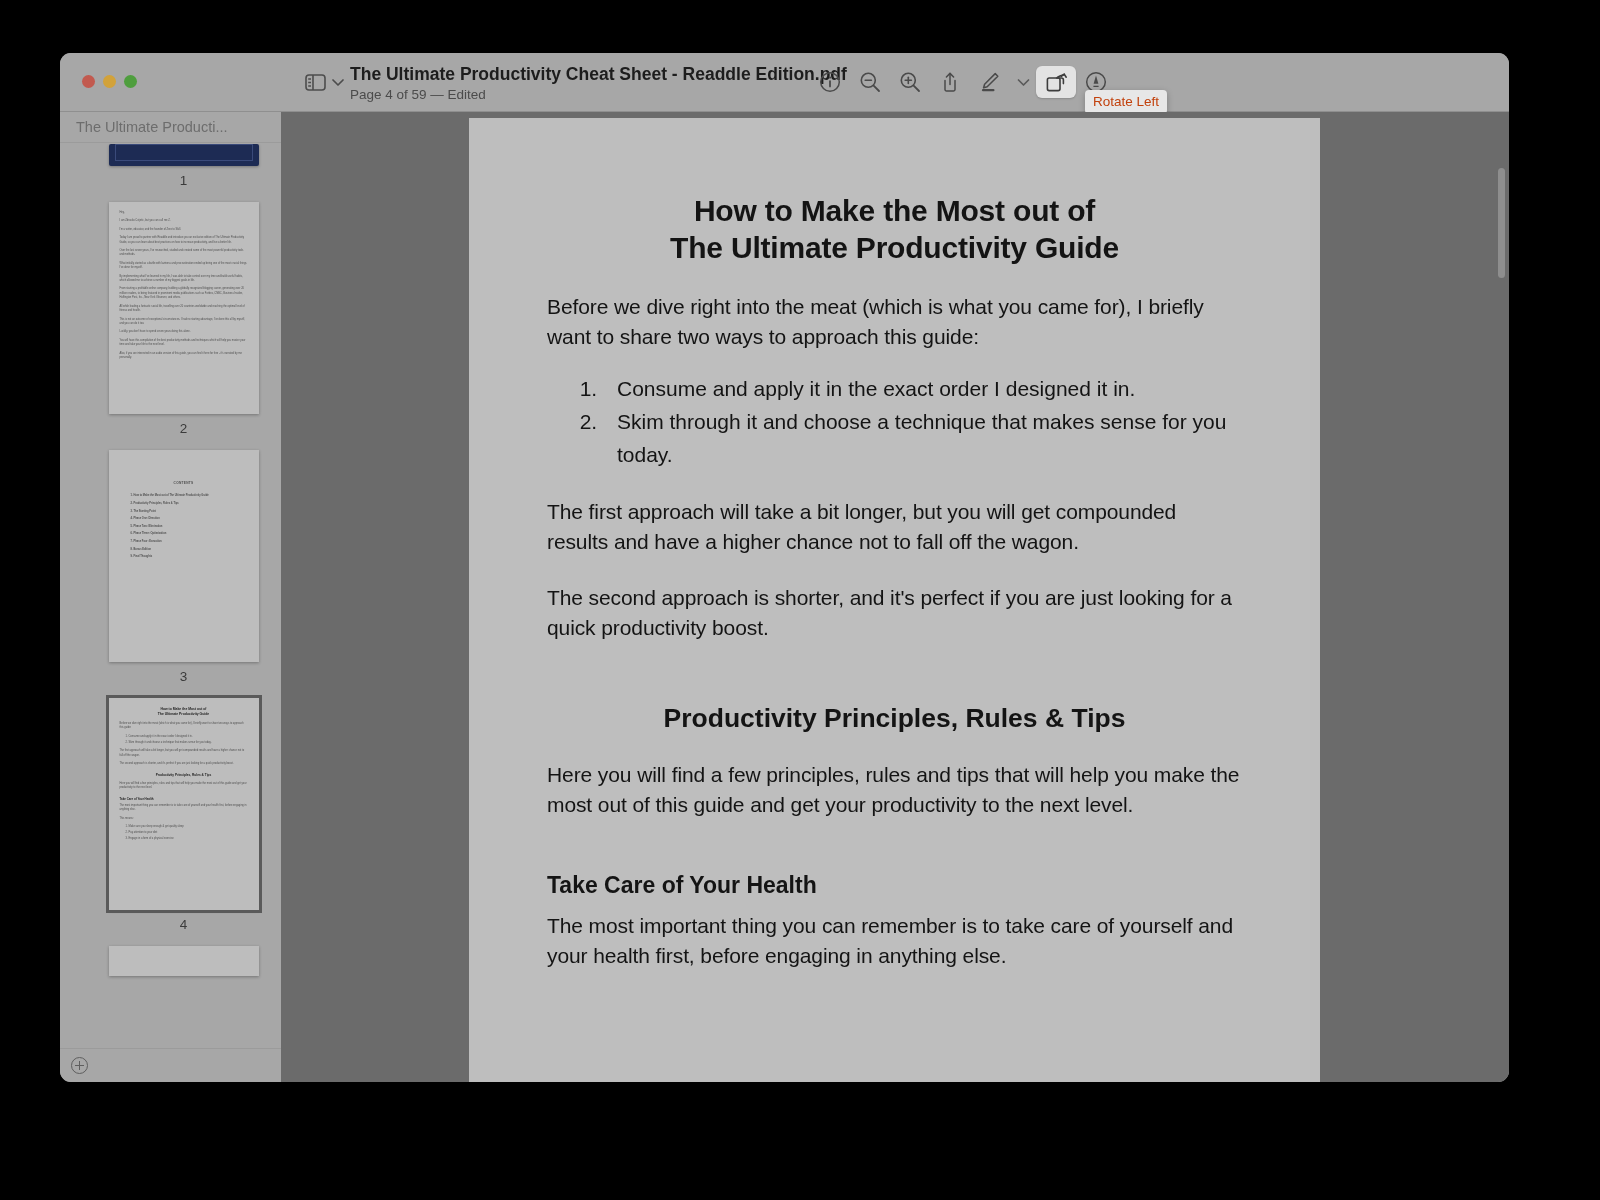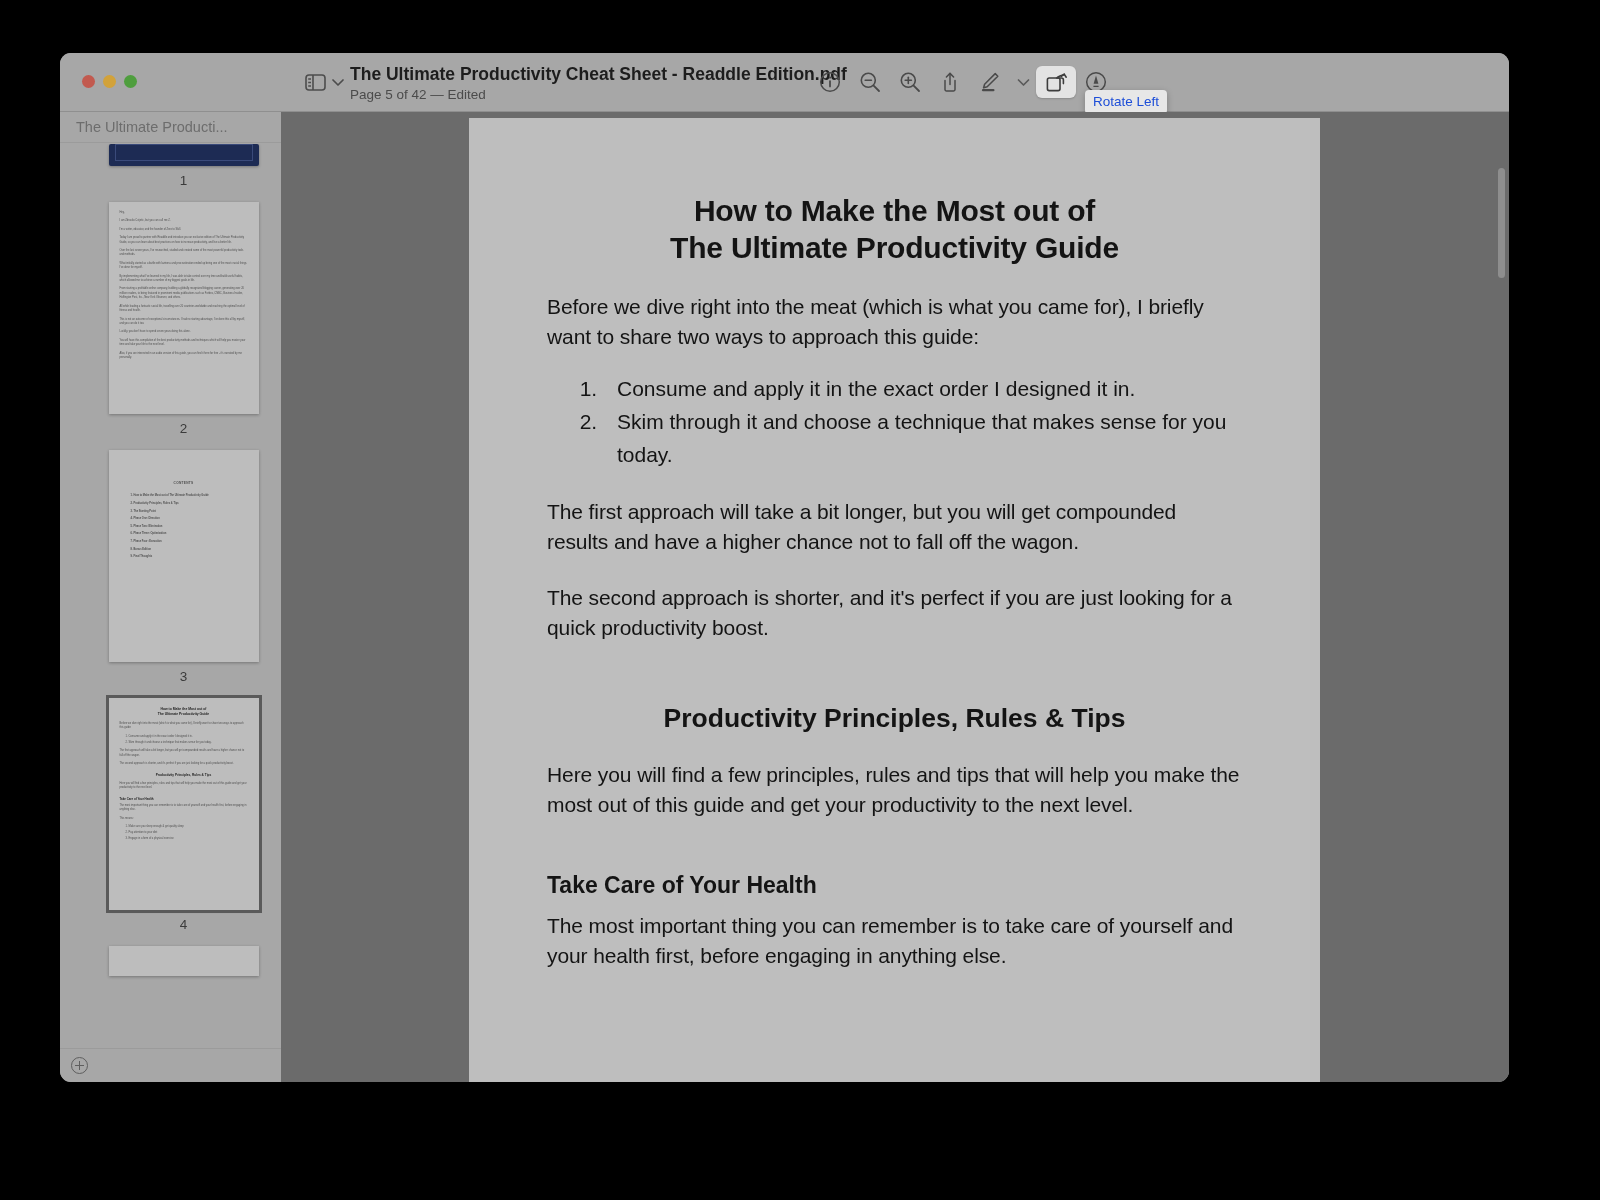--- a/index.html
+++ b/index.html
@@ -68,21 +68,21 @@
     width: 330px; height: 29px;
     background: #a2a2a2;
     border: 1px solid #959595;
     border-radius: 6px;
     display: flex; align-items: center; padding-left: 10px; gap: 4px;
   }
   .search-ph { font-size: 14.5px; color: #787878; margin-left: 6px; }
 
   .tooltip {
     position: absolute; left: 1025px; top: 37px;
-    background: #e7e7e7; color: #1d4ed8;
+    background: #e7e7e7; color: #c2410c;
     font-size: 13.5px; padding: 4px 8px 5px;
     border-radius: 4px; white-space: nowrap;
     box-shadow: 0 2px 6px rgba(0,0,0,.25);
   }
 
   
   .body-area { position: absolute; left: 0; top: 59px; width: 100%; height: 970px; }
 
   
   .sidebar {
@@ -194,21 +194,21 @@
         </span>
         <span>
           <svg width="12" height="9" viewBox="0 0 12 9">
               <polyline points="1,2 6,7 11,2" fill="none" stroke="#4d4d4d" stroke-width="1.7" stroke-linecap="round" stroke-linejoin="round"></polyline>
             </svg>
         </span>
       </div>
 
       <div class="doc-title-wrap">
         <div class="doc-title">The Ultimate Productivity Cheat Sheet - Readdle Edition.pdf</div>
-        <div class="doc-sub">Page 5 of 42 — Edited</div>
+        <div class="doc-sub">Page 4 of 59 — Edited</div>
       </div>
 
       <div class="tools">
         <div class="tool">
           <span>
             <svg width="22" height="22" viewBox="0 0 22 22">
               <circle cx="11" cy="11" r="9.3" fill="none" stroke="#4a4a4a" stroke-width="1.5"></circle>
               <circle cx="11" cy="6.6" r="1.15" fill="#4a4a4a"></circle>
               <rect x="10.1" y="9.2" width="1.8" height="7.2" rx=".8" fill="#4a4a4a"></rect>
             </svg>

